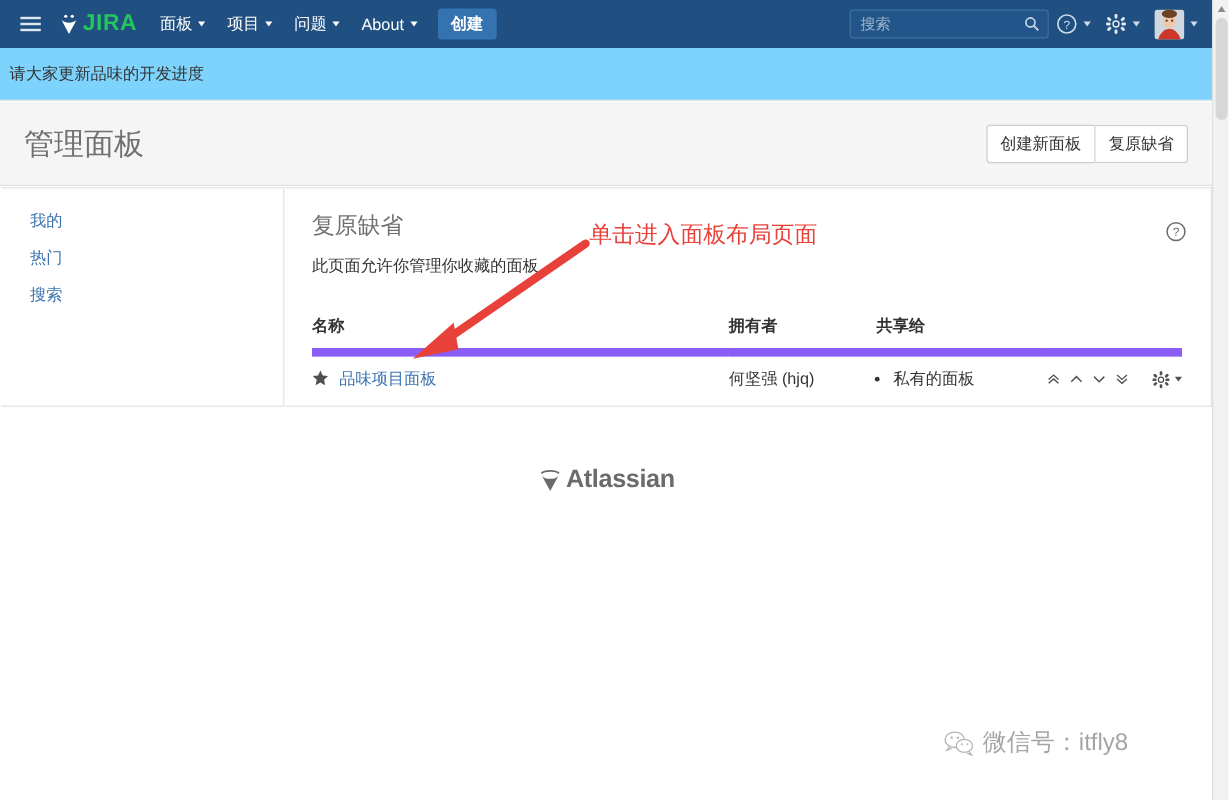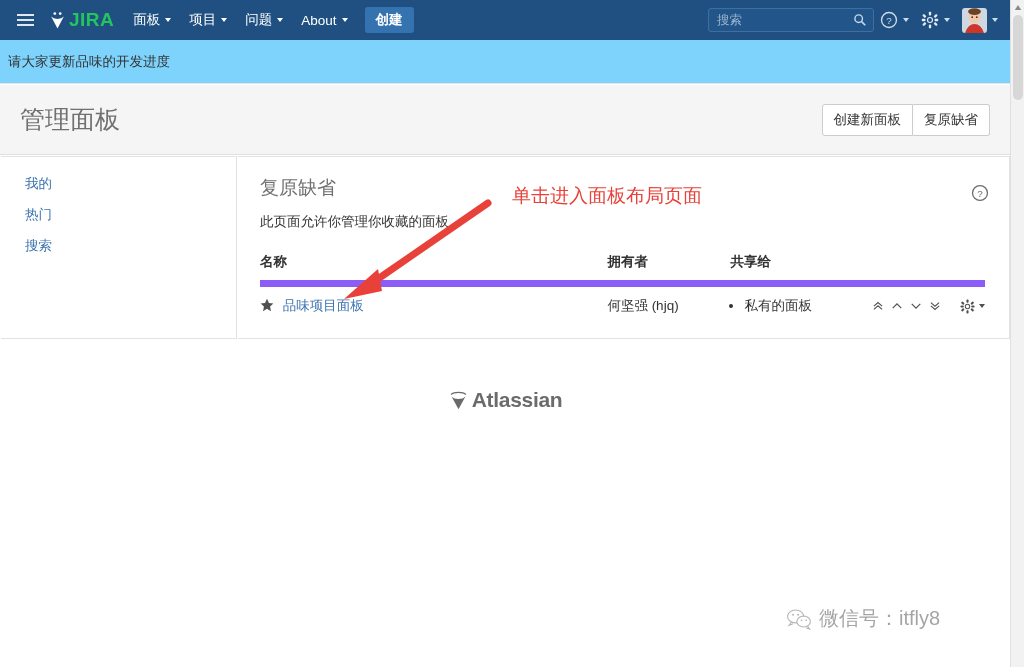--- a/index.html
+++ b/index.html
@@ -138,21 +138,21 @@
 
   
   #main {
     position:absolute; left:238px; top:156px; width:772px; height:183px;
     background:#fff; border:1px solid #e2e2e2; border-left:0;
     padding:18px 24px 0 22px;
   }
   #main h2 {
     margin:0 0 12px 0; font-size:19px; color:#707070; font-weight:normal;
   }
-  #main .desc { font-size:13.5px; color:#333; margin-bottom:22px; }
+  #main .desc { font-size:13.5px; color:#333; margin-bottom:32px; }
   .help-icon-wrap {
     position:absolute; right:20px; top:27px; width:18px; height:18px;
     cursor:pointer;
   }
 
   
   table.boards { width:100%; border-collapse:collapse; }
   table.boards th {
     text-align:left; font-size:13.5px; color:#333; font-weight:bold;
     padding:0 0 9px 0; border-bottom:7px solid #8b5cf6;
@@ -191,21 +191,21 @@
     margin-top:28px; display:flex; align-items:center; justify-content:center; gap:3px;
   }
   .atl-mark { width:21px; height:21px; display:block; }
   .atl-word {
     font-size:21px; font-weight:bold; color:#6b6b6b; letter-spacing:-0.3px;
     font-family:"Liberation Sans",sans-serif;
   }
 
   
   #annotation-text {
-    position:absolute; left:512px; top:183px;
+    position:absolute; left:491px; top:183px;
     font-size:19px; color:#e8413a;
     white-space:nowrap;
   }
   #arrow-svg {
     position:absolute; left:330px; top:195px; width:180px; height:110px;
     pointer-events:none;
   }
 
   
   #watermark {

